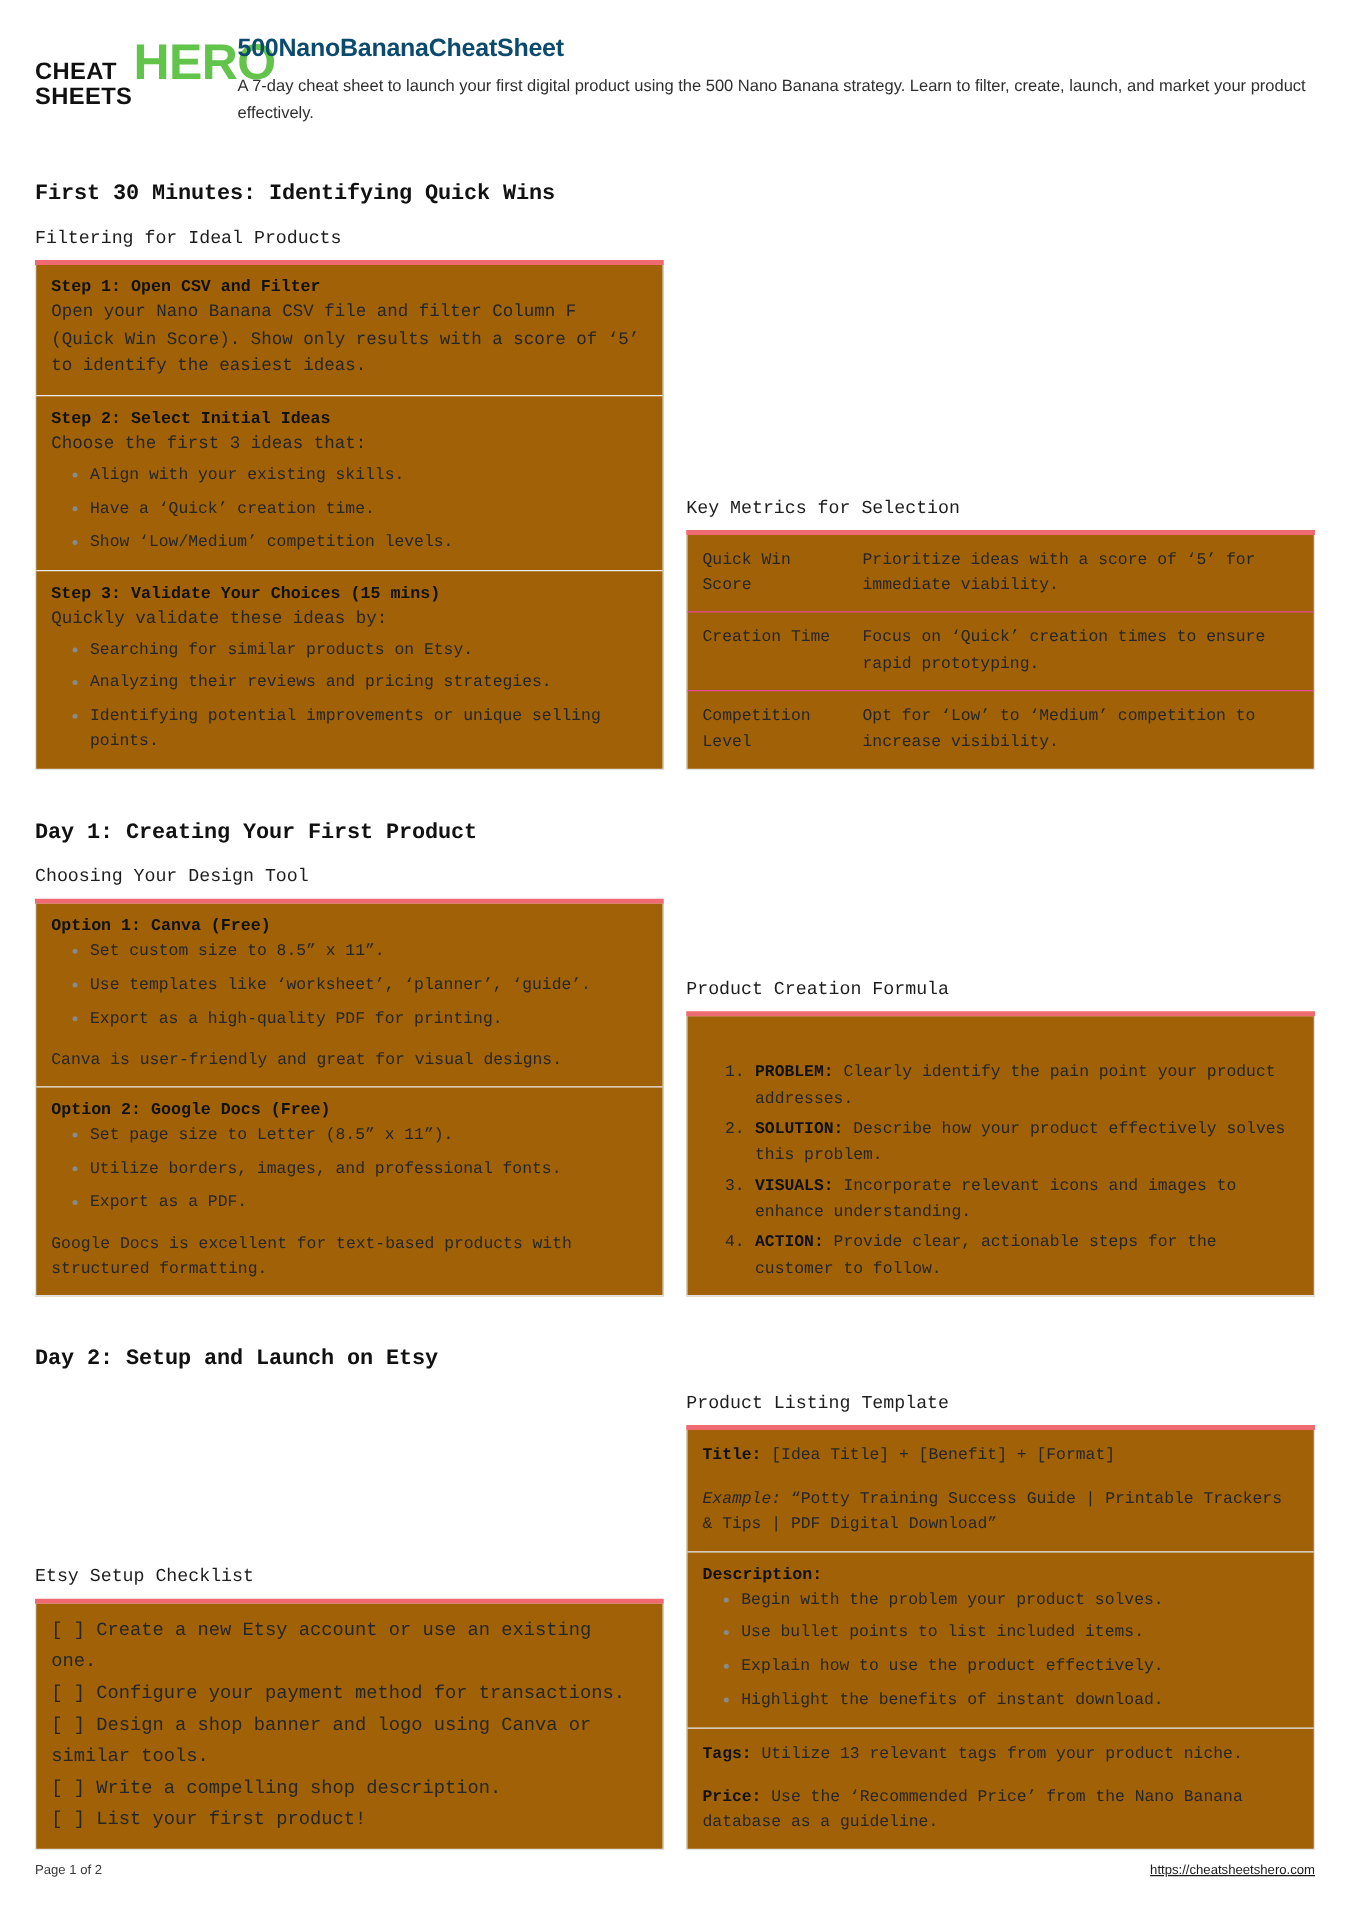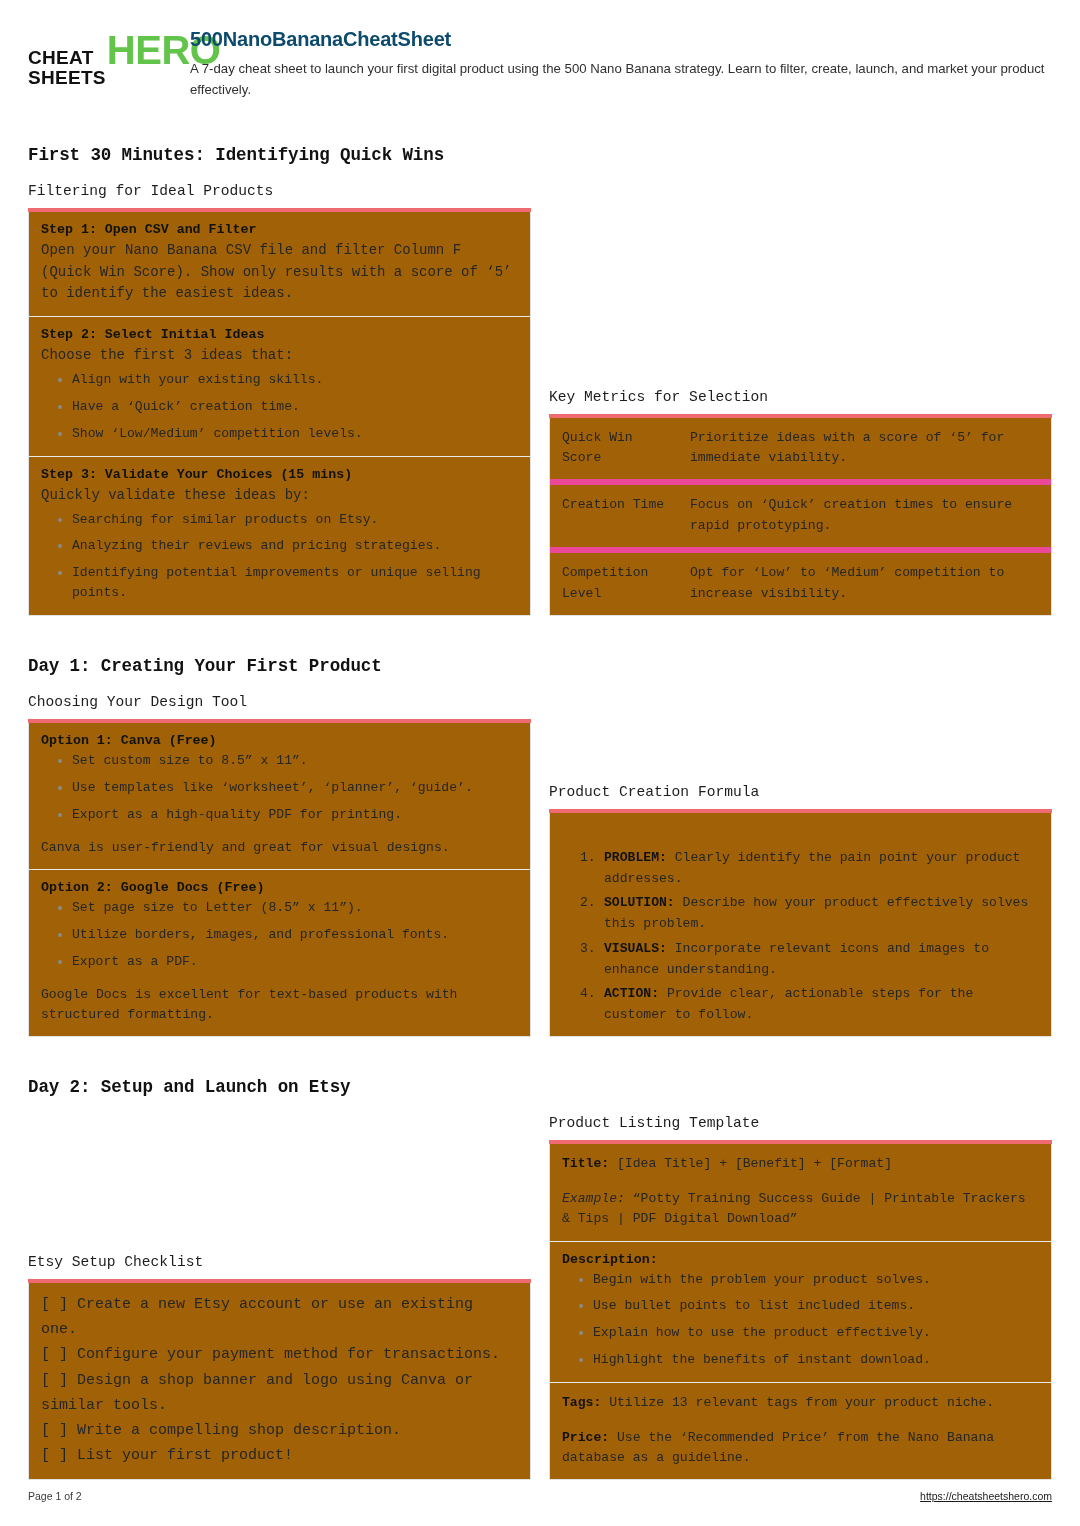--- a/index.html
+++ b/index.html
@@ -179,21 +179,21 @@
     color: #262626;
     margin-top: 13px;
   }
 
   
   table.metrics {
     width: 100%;
     border-collapse: collapse;
   }
   table.metrics td {
-    border-bottom: 6px solid #ec4899;
+    border-bottom: 1px solid #ec4899;
     padding: 10px 12px 11px 10px;
     font-size: 13.1px;
     line-height: 1.56;
     color: #262626;
     vertical-align: top;
   }
   table.metrics tr:last-child td { border-bottom: none; }
   table.metrics td.key { width: 130px; padding-left: 12px; }
 
   

